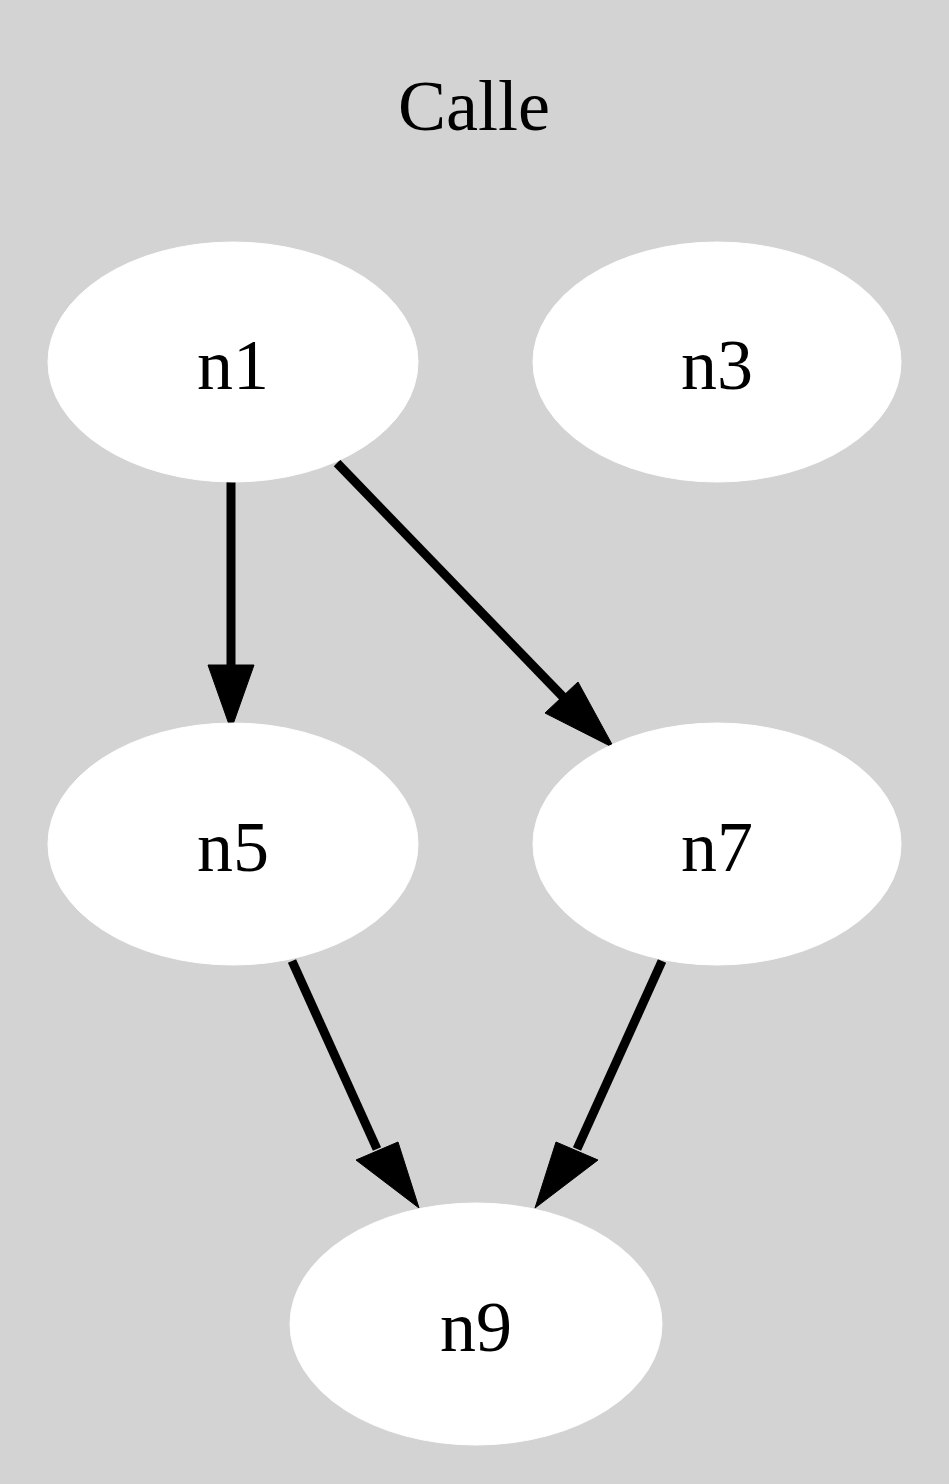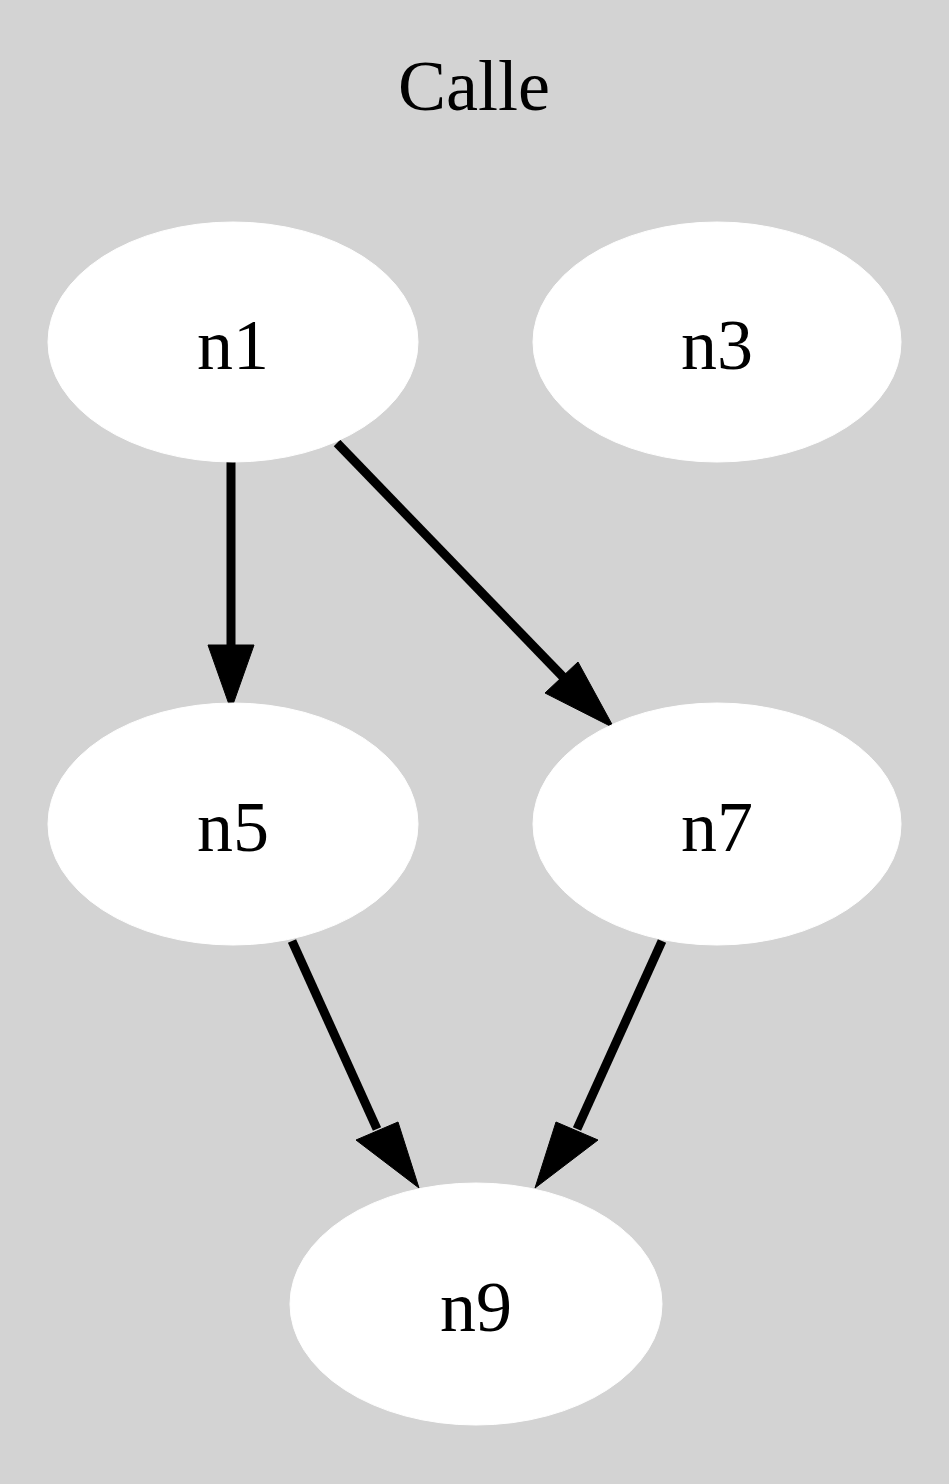--- a/index.html
+++ b/index.html
@@ -12,20 +12,21 @@
     background: #d3d3d3;
     font-family: "Liberation Serif", "DejaVu Serif", serif;
     overflow: hidden;
     position: relative;
   }
   #graph-root {
     position: absolute;
     inset: 0;
     width: 949px;
     height: 1316px;
+    margin-top: 20px;
   }
   svg#graph-canvas {
     display: block;
     width: 949px;
     height: 1484px;
   }
   .graph-title {
     font-family: "Liberation Serif", "DejaVu Serif", serif;
     font-size: 72px;
     fill: #000000;

